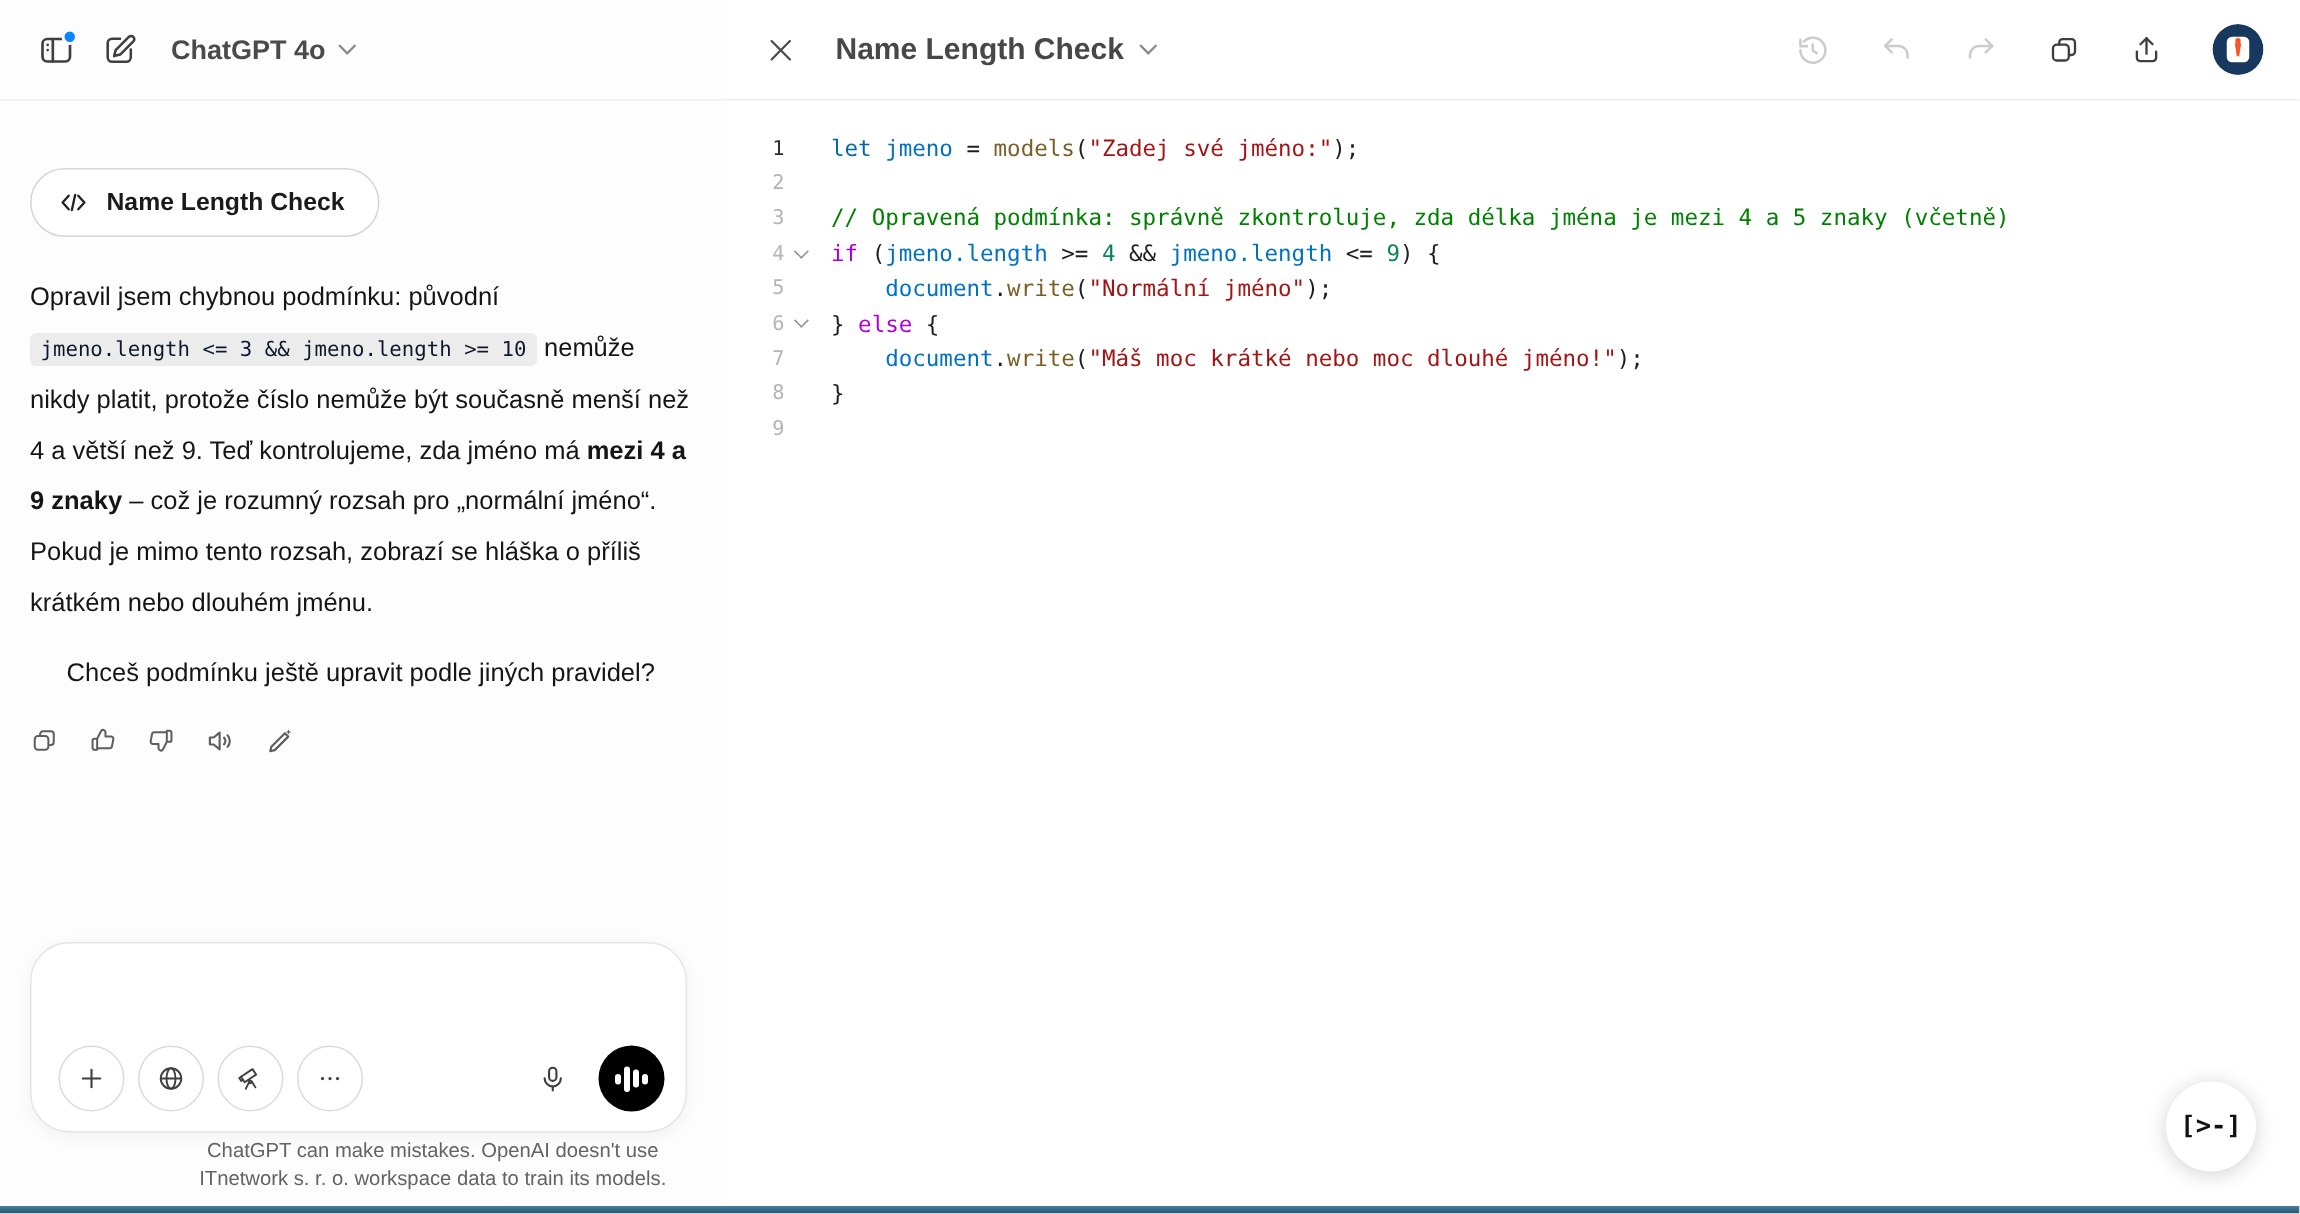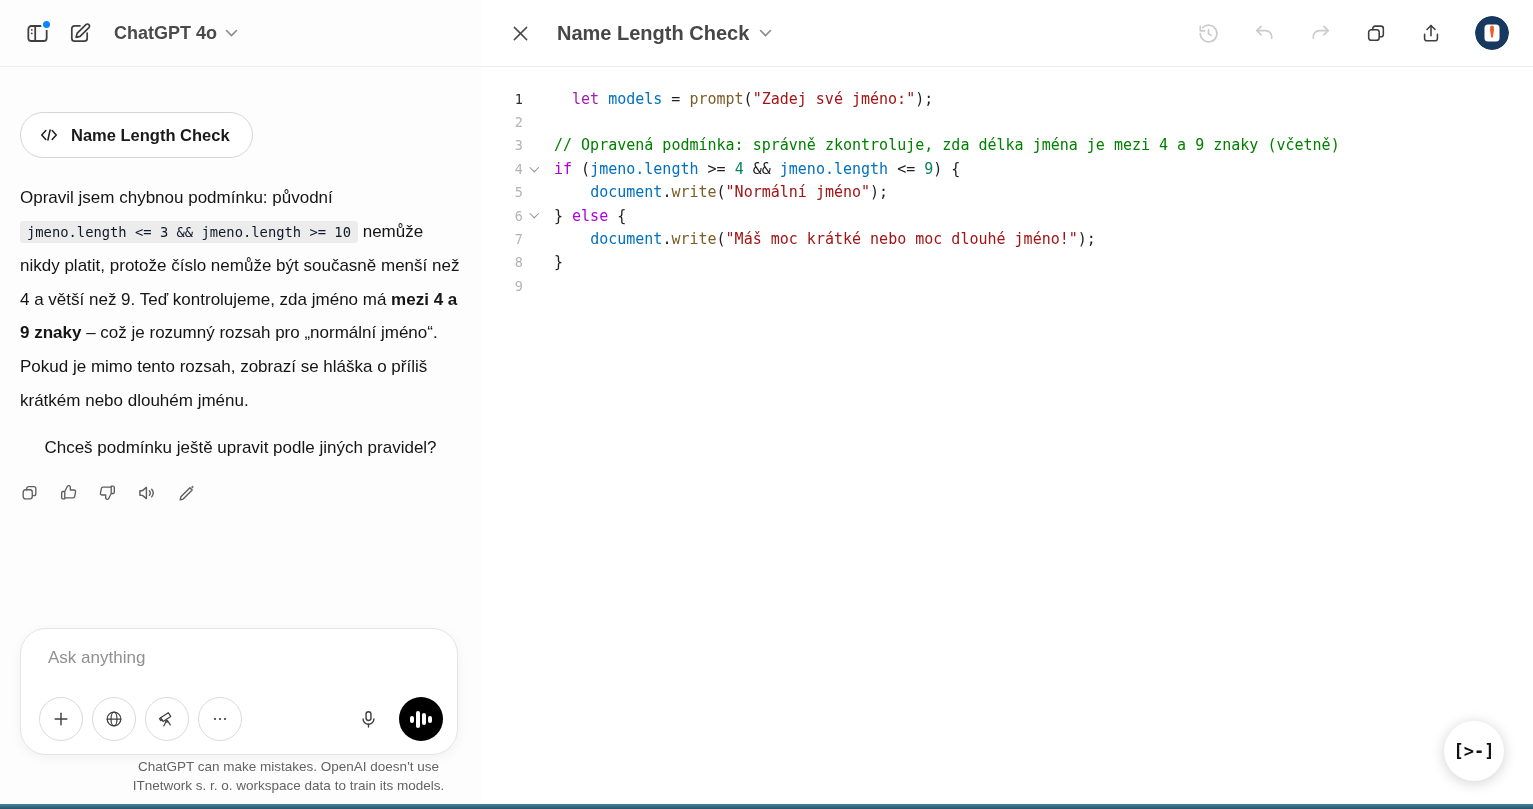--- a/index.html
+++ b/index.html
@@ -66,21 +66,21 @@
   .avatar { width:34px; height:34px; border-radius:50%; display:block; }
 
   
   .editor { padding:20px 0 0 16px; }
   .code-line { display:flex; align-items:center; height:23.4px; }
   .gutter { width:26px; flex:none; text-align:right; font-family:"DejaVu Sans Mono", monospace; font-size:13.5px; color:#b4b4b4; }
   .num-active { color:#2e2e2e; }
   .fold { width:22px; flex:none; display:flex; align-items:center; justify-content:center; }
   .chev { width:6.5px; height:6.5px; border-right:1.5px solid #8f8f8f; border-bottom:1.5px solid #8f8f8f; transform:rotate(45deg); margin-top:-4px; }
   .code-text { font-family:"DejaVu Sans Mono", monospace; font-size:15px; white-space:pre; margin-left:9px; color:#1f1f1f; }
-  .tok-kw  { color:#a21caf;margin-left:18px; }
+  .tok-kw  { color:#0369a1; }
   .tok-flow{ color:#af00db;margin-top:19px; }
   .tok-var { color:#0070c1; }
   .tok-fn  { color:#795e26; }
   .tok-str { color:#a31515; }
   .tok-num { color:#098658; }
   .tok-com { color:#008000; }
   .tok-pln { color:#1f1f1f; }
 
   
   .console-btn { position:absolute; right:29px; bottom:23px; width:60px; height:60px; border-radius:50%; background:#fff; box-shadow:0 2px 14px rgba(0,0,0,.18); display:flex; align-items:center; justify-content:center; font-family:"DejaVu Sans Mono", monospace; font-size:17px; font-weight:700; color:#111; }
@@ -168,21 +168,20 @@
         </svg>
       </button>
     </div>
   </div>
 
   <span class="scroll-up"></span>
   <span class="scroll-thumb"></span>
   <span class="scroll-down"></span>
 
   <div class="composer">
-    <input type="text" placeholder="Ask anything" style="">
     <div class="composer-row">
       <button class="round-btn">
         <svg class="ic" width="20" height="20" viewBox="0 0 24 24" stroke="currentColor" fill="none" stroke-width="1.7" stroke-linecap="round">
           <line x1="12" y1="5" x2="12" y2="19"></line>
             <line x1="5" y1="12" x2="19" y2="12"></line>
         </svg>
       </button>
       <button class="round-btn">
         <svg width="20" height="20" viewBox="0 0 24 24" stroke="currentColor" fill="none" stroke-width="1.5" stroke-linecap="round">
           <circle cx="12" cy="12" r="8.2"></circle>
@@ -285,31 +284,31 @@
           <circle cx="17" cy="11.2" r="1.8" fill="#f05a28"></circle>
         </svg>
       </span>
     </div>
   </div>
 
   <div class="editor">
       <div class="code-line">
         <span class="gutter num-active">1</span>
         <span class="fold"></span>
-        <span class="code-text"><span class="tok-kw">let</span><span class="tok-pln"> </span><span class="tok-var">models</span><span class="tok-pln"> = </span><span class="tok-fn">prompt</span><span class="tok-pln">(</span><span class="tok-str">"Zadej své jméno:"</span><span class="tok-pln">);</span></span>
+        <span class="code-text"><span class="tok-kw">let</span><span class="tok-pln"> </span><span class="tok-var">jmeno</span><span class="tok-pln"> = </span><span class="tok-fn">models</span><span class="tok-pln">(</span><span class="tok-str">"Zadej své jméno:"</span><span class="tok-pln">);</span></span>
       </div>
       <div class="code-line">
         <span class="gutter">2</span>
         <span class="fold"></span>
         <span class="code-text"></span>
       </div>
       <div class="code-line">
         <span class="gutter">3</span>
         <span class="fold"></span>
-        <span class="code-text"><span class="tok-com">// Opravená podmínka: správně zkontroluje, zda délka jména je mezi 4 a 9 znaky (včetně)</span></span>
+        <span class="code-text"><span class="tok-com">// Opravená podmínka: správně zkontroluje, zda délka jména je mezi 4 a 5 znaky (včetně)</span></span>
       </div>
       <div class="code-line">
         <span class="gutter">4</span>
         <span class="fold">
           <i class="chev"></i>
         </span>
         <span class="code-text"><span class="tok-flow">if</span><span class="tok-pln"> (</span><span class="tok-var">jmeno.length</span><span class="tok-pln"> &gt;= </span><span class="tok-num">4</span><span class="tok-pln"> &amp;&amp; </span><span class="tok-var">jmeno.length</span><span class="tok-pln"> &lt;= </span><span class="tok-num">9</span><span class="tok-pln">) {</span></span>
       </div>
       <div class="code-line">
         <span class="gutter">5</span>

